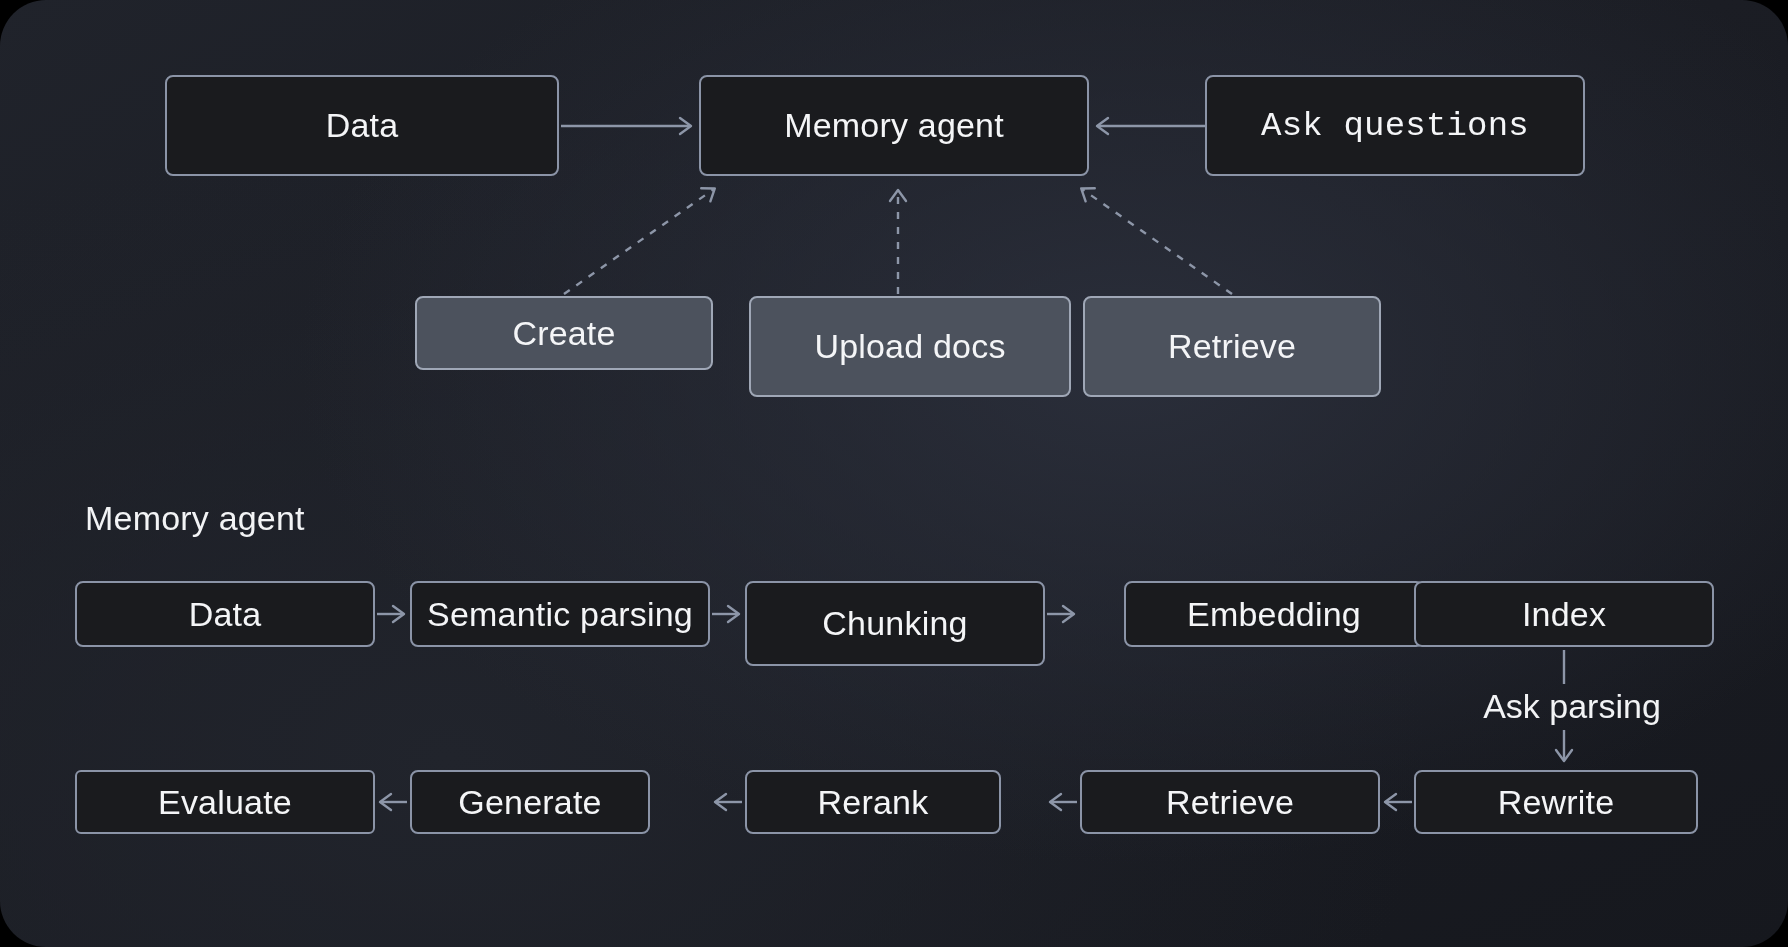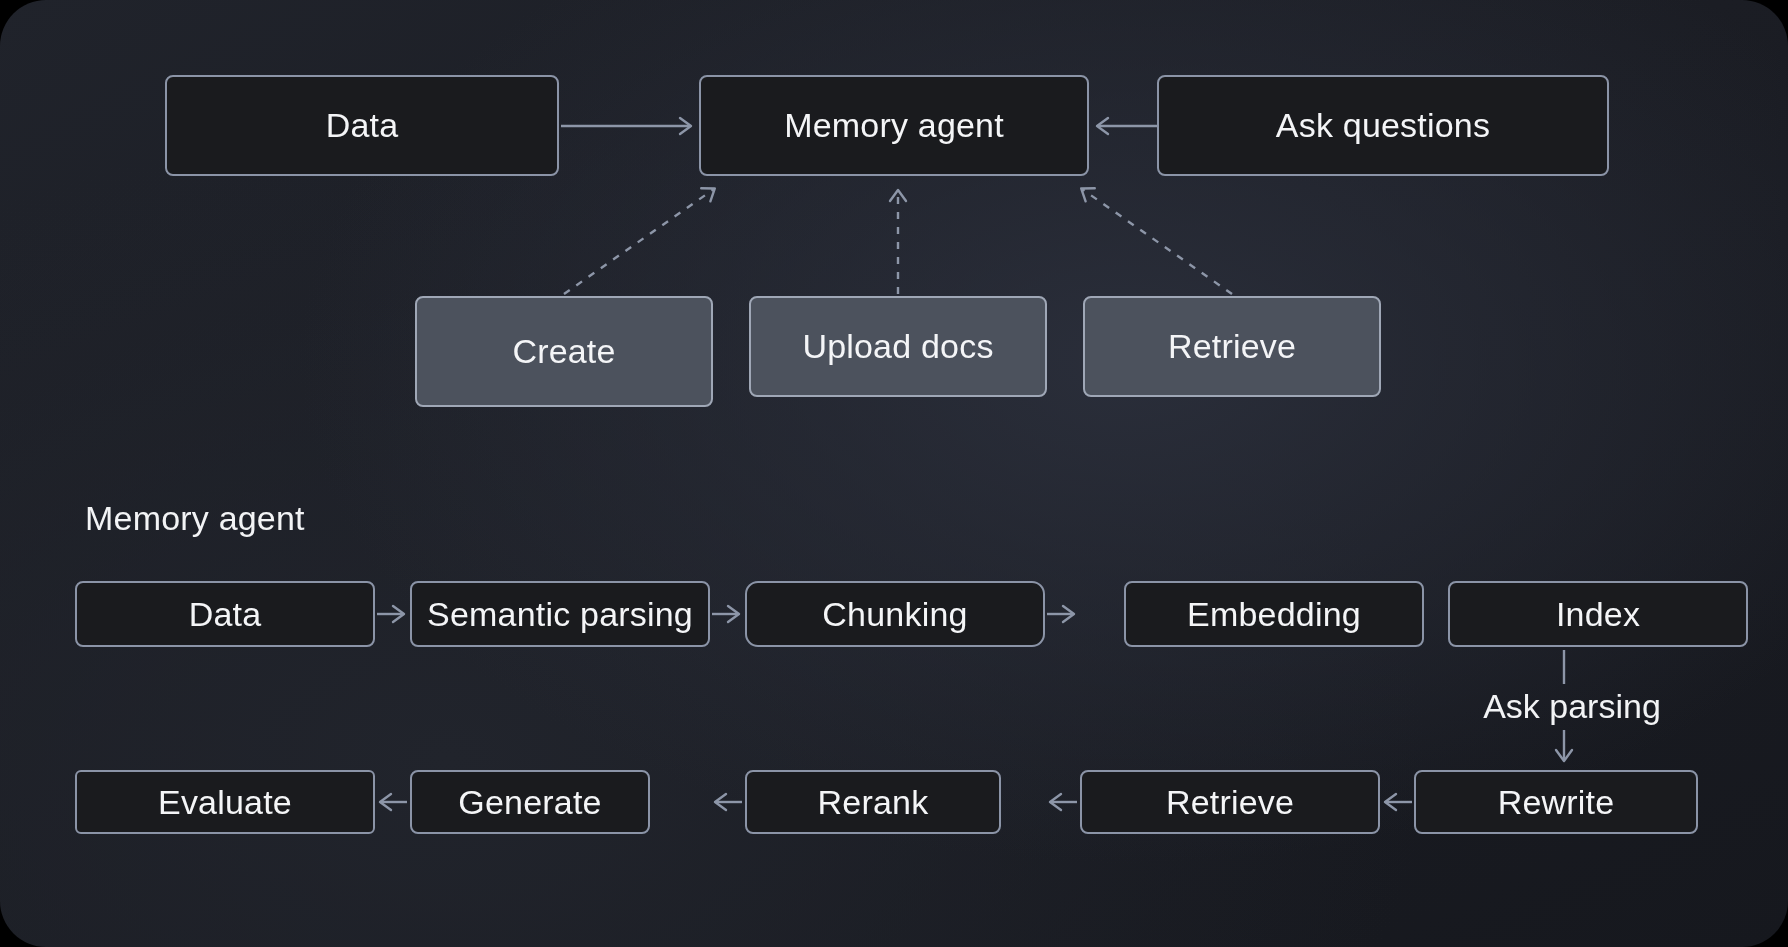--- a/index.html
+++ b/index.html
@@ -110,49 +110,49 @@
     <line x1="742" y1="802" x2="716" y2="802" marker-end="url(#head)"></line>
     <line x1="407" y1="802" x2="381" y2="802" marker-end="url(#head)"></line>
   </svg>
 
   <div class="node dark" style="left:165px; top:75px; width:394px; height:101px;">
     <span>Data</span>
   </div>
   <div class="node dark" style="left:699px; top:75px; width:390px; height:101px;">
     <span>Memory agent</span>
   </div>
-  <div class="node dark" style="left:1157px; top:75px; width:452px; height:101px;">
+  <div class="node dark" style="left:1205px; top:75px; width:380px; height:101px;font-family:Liberation Mono, monospace;">
     <span>Ask questions</span>
   </div>
 
-  <div class="node gray" style="left:415px; top:296px; width:298px; height:111px;">
+  <div class="node gray" style="left:415px; top:296px; width:298px; height:74px;">
     <span>Create</span>
   </div>
-  <div class="node gray" style="left:749px; top:296px; width:298px; height:101px;">
+  <div class="node gray" style="left:749px; top:296px; width:322px; height:101px;">
     <span>Upload docs</span>
   </div>
   <div class="node gray" style="left:1083px; top:296px; width:298px; height:101px;">
     <span>Retrieve</span>
   </div>
 
   <div class="heading">Memory agent</div>
 
   <div class="node dark" style="left:75px; top:581px; width:300px; height:66px;">
     <span>Data</span>
   </div>
   <div class="node dark" style="left:410px; top:581px; width:300px; height:66px;">
     <span>Semantic parsing</span>
   </div>
-  <div class="node dark" style="left:745px; top:581px; width:300px; height:66px;border-radius:13px;">
+  <div class="node dark" style="left:745px; top:581px; width:300px; height:85px;">
     <span>Chunking</span>
   </div>
   <div class="node dark" style="left:1080px; top:581px; width:300px; height:66px;margin-left:44px;">
     <span>Embedding</span>
   </div>
-  <div class="node dark" style="left:1414px; top:581px; width:300px; height:66px;margin-left:34px;">
+  <div class="node dark" style="left:1414px; top:581px; width:300px; height:66px;">
     <span>Index</span>
   </div>
 
   <div class="edge-label">Ask parsing</div>
 
   <div class="node dark" style="left:75px; top:770px; width:300px; height:64px;border-radius:6px;">
     <span>Evaluate</span>
   </div>
   <div class="node dark" style="left:410px; top:770px; width:240px; height:64px;">
     <span>Generate</span>

